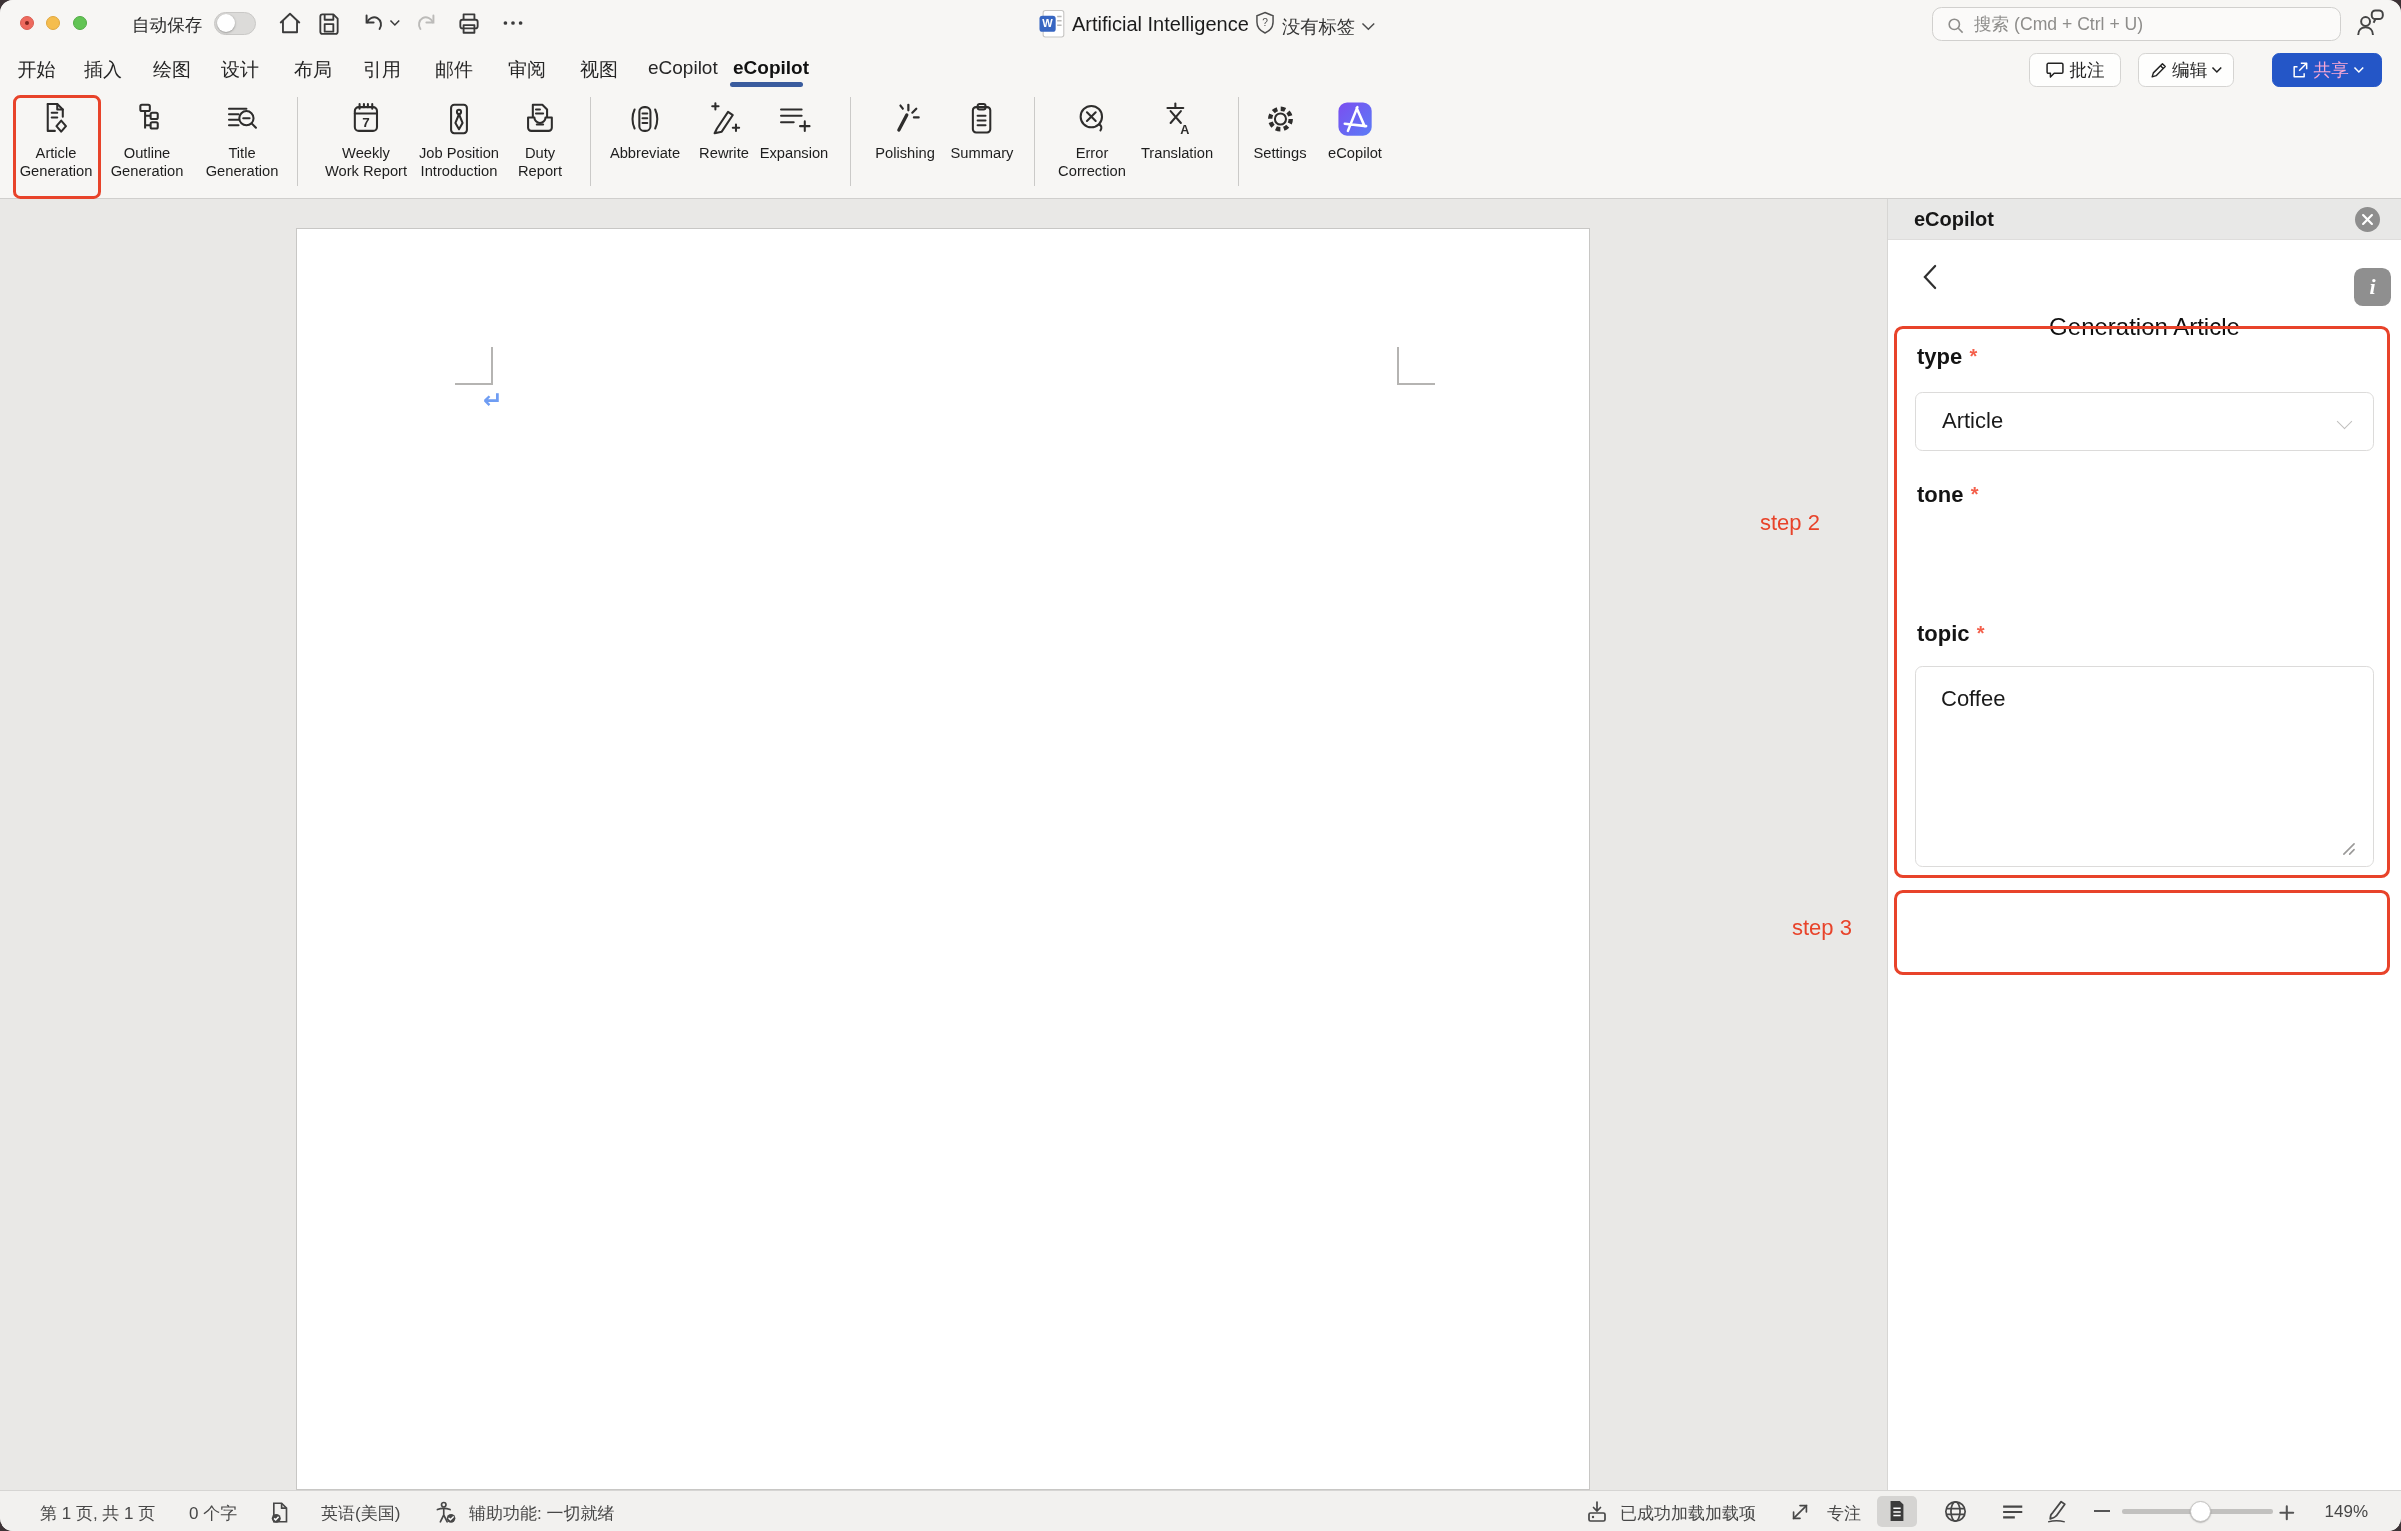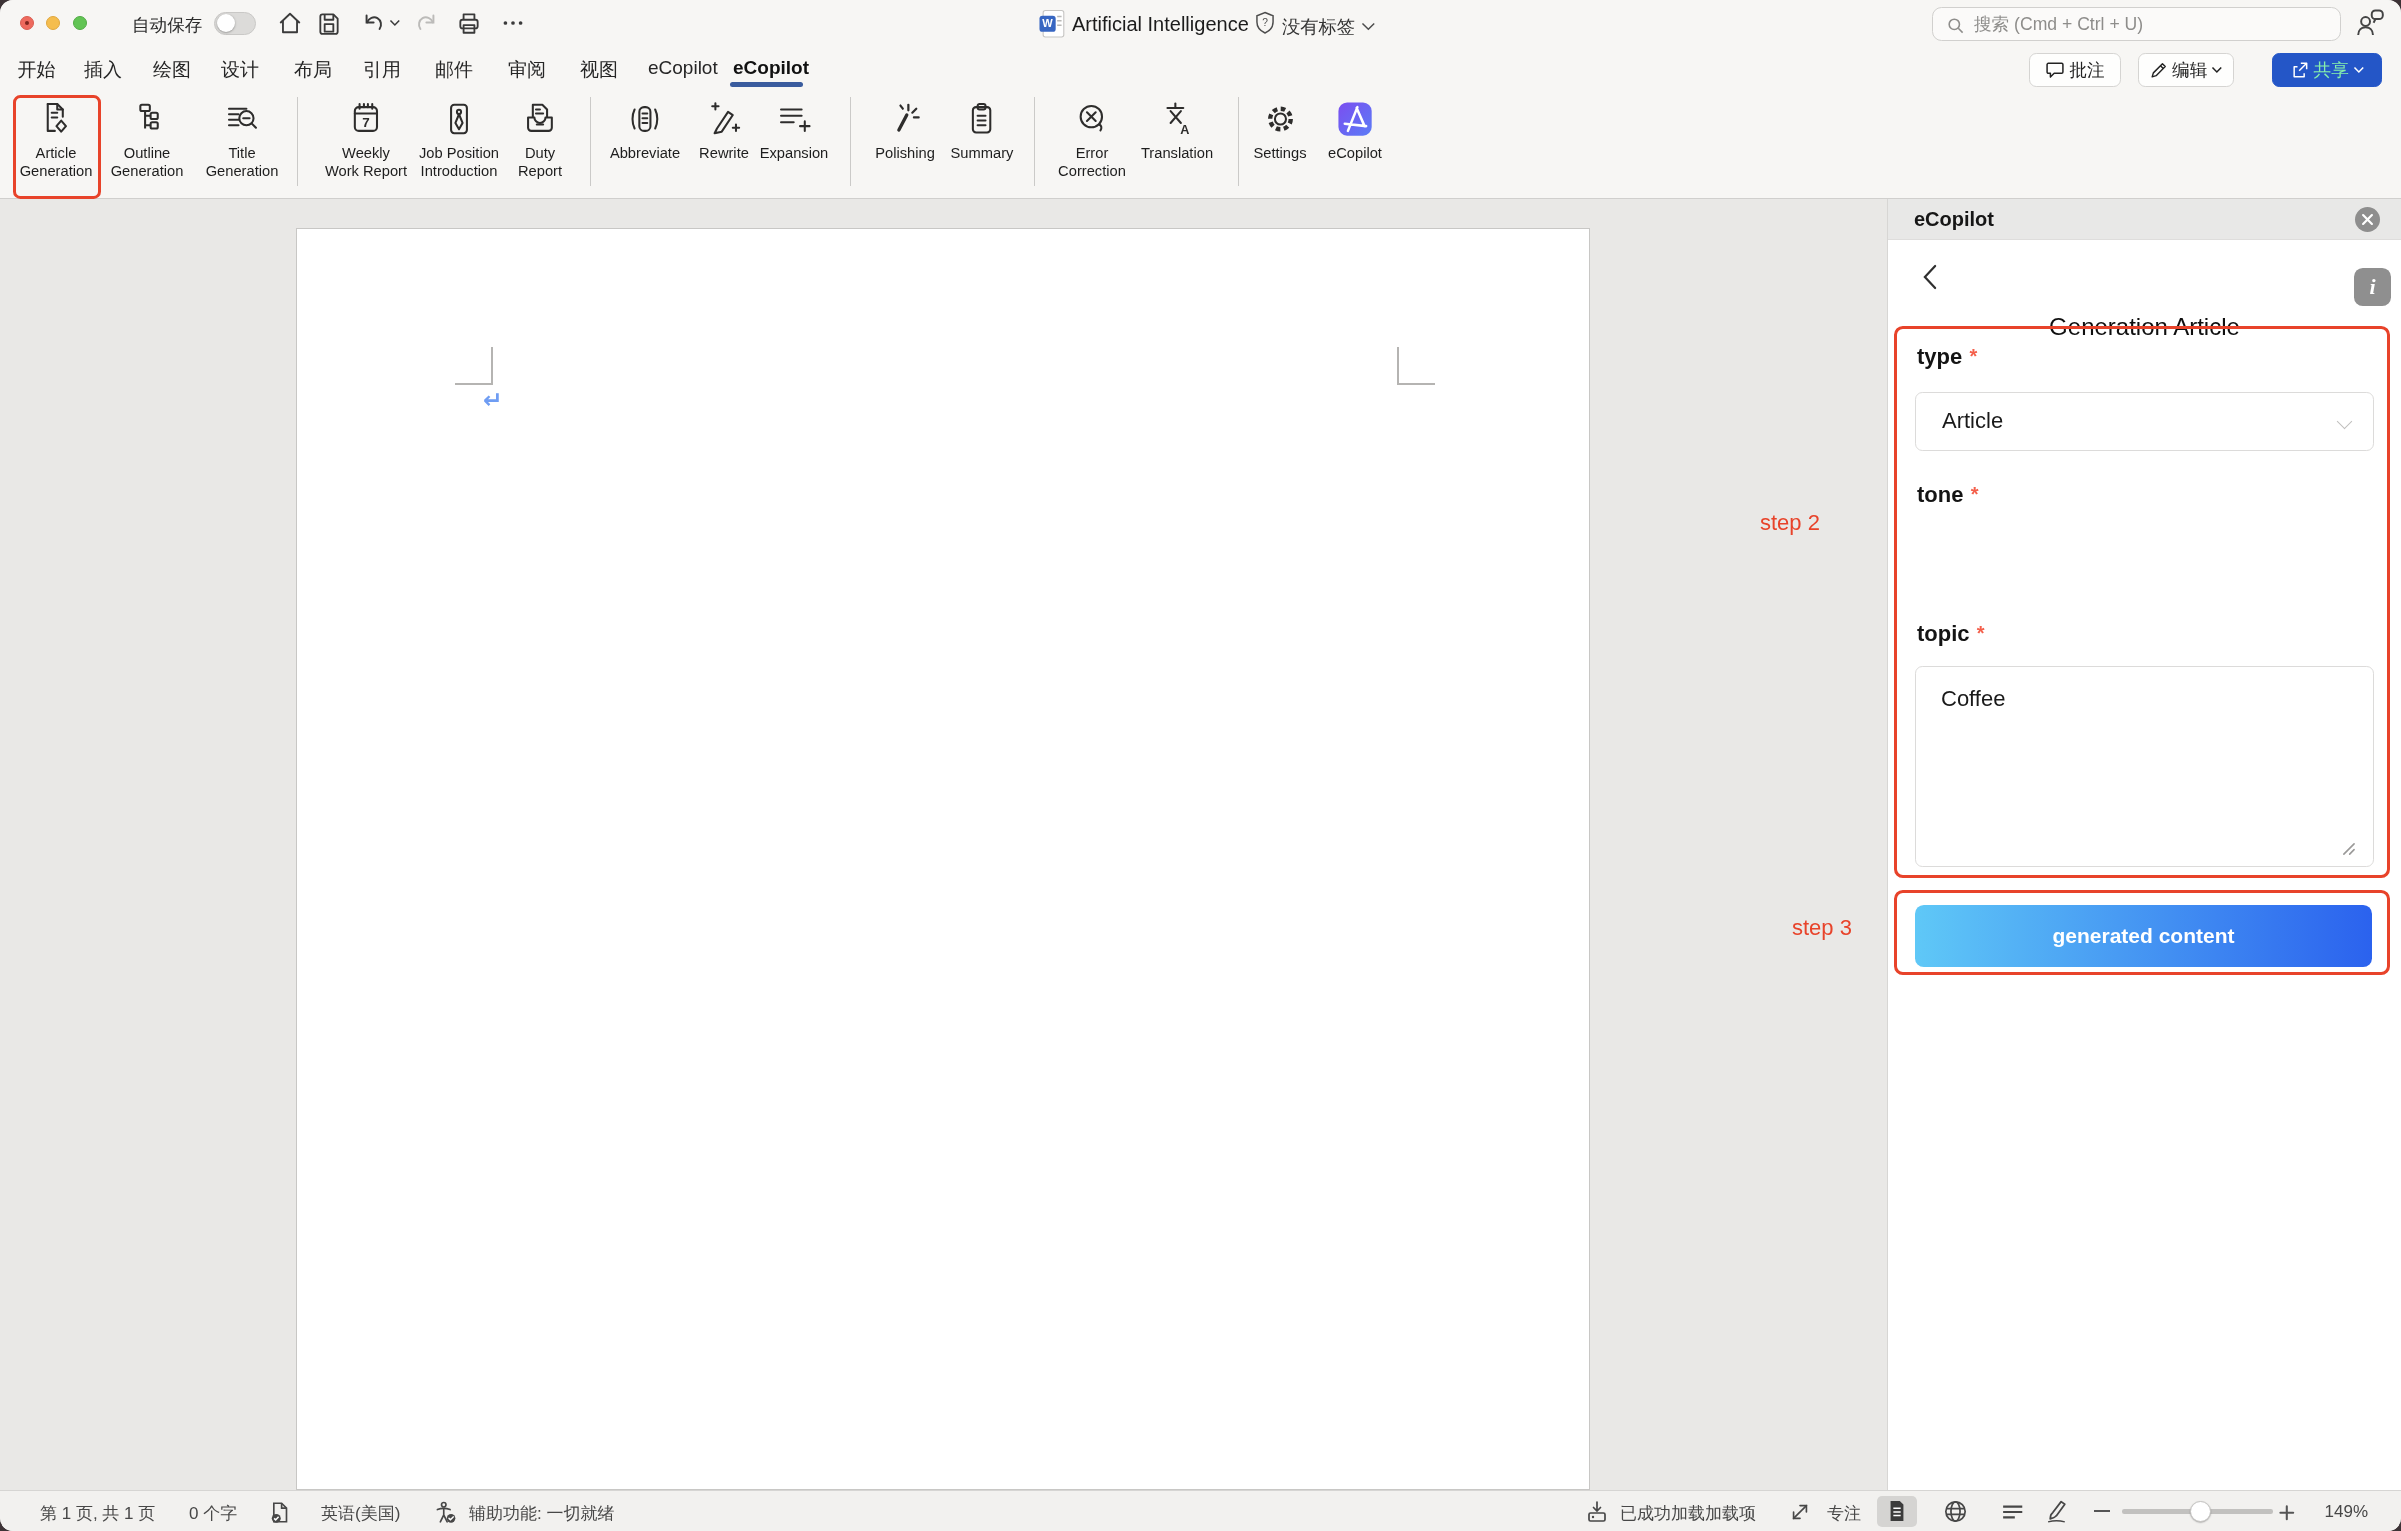--- a/index.html
+++ b/index.html
@@ -25,21 +25,21 @@
   .chev-dn { position:absolute; width:14.7px; height:8.8px; }
   .search { position:absolute; left:1932px; top:7.3px; width:409px; height:34px; border-radius:9.5px; background:#fbfaf9; border:1.1px solid #d1d0ce; }
   .search .ph { position:absolute; left:41px; top:0; line-height:32px; font-size:17.6px; color:#8e8d8b; }
   .people { position:absolute; left:2353px; top:8px; width:35px; height:32px; }
 
   
   .tab { position:absolute; top:57px; font-size:19px; color:#262626; white-space:nowrap; }
   .tab.sel { font-weight:700; color:#111; }
   .tab-underline { position:absolute; left:730px; top:82px; width:73px; height:5.1px; border-radius:2.9px; background:#3a5c9e; }
   .act-btn { position:absolute; top:53px; height:34px; border-radius:7.3px; border:0.7px solid #d5d4d2; background:#fefefd; display:flex; align-items:center; justify-content:center; gap:4px; font-size:17.6px; color:#222; }
-  .act-share { background:#2456c7; border-color:#2456c7; color:#86efac;justify-content:center; }
+  .act-share { background:#2456c7; border-color:#2456c7; color:#f9a8d4;justify-content:center; }
 
   
   .ritem { position:absolute; top:100px; transform:translateX(-50%); text-align:center; }
   .ritem .rlabel { margin-top:5.9px; font-size:14.7px; line-height:18.3px; color:#1e1e1e; white-space:nowrap; }
   .rdiv { position:absolute; top:97px; width:0.7px; height:89px; background:#cbcac8; }
   .rib-redbox { position:absolute; left:12.5px; top:95px; width:88px; height:104px; border:3.7px solid #e8432a; border-radius:7.3px; }
 
   .step-note { position:absolute; font-size:22px; color:#e8432a; white-space:nowrap; }
 
   
@@ -445,21 +445,20 @@
       <span>topic</span><span class="req">*</span>
     </div>
     <textarea class="f-textarea" style="">Coffee</textarea>
     <div class="resize-grip">
       <svg viewBox="0 0 26 26" width="19" height="19">
           <path d="M22 8 8 22M22 16l-6 6" stroke="#9a9998" stroke-width="2.2" stroke-linecap="round"></path>
         </svg>
     </div>
 
     <div class="btn-redbox"></div>
-    <button class="gen-btn">generated content</button>
   </div>
 
   <div class="statusbar">
     <span class="sb" style="left:40px">第 1 页, 共 1 页</span>
     <span class="sb" style="left:189px">0 个字</span>
     <div class="sb-ic" style="left:267px">
       <svg viewBox="0 0 24 26" width="23.4" height="26" fill="none" stroke="#474747" stroke-width="1.7">
           <path d="M7 3h8l5 5v14H7z"></path>
           <path d="M15 3v5h5"></path>
           <circle cx="9.5" cy="18.5" r="4.6" fill="#474747" stroke="none"></circle>

